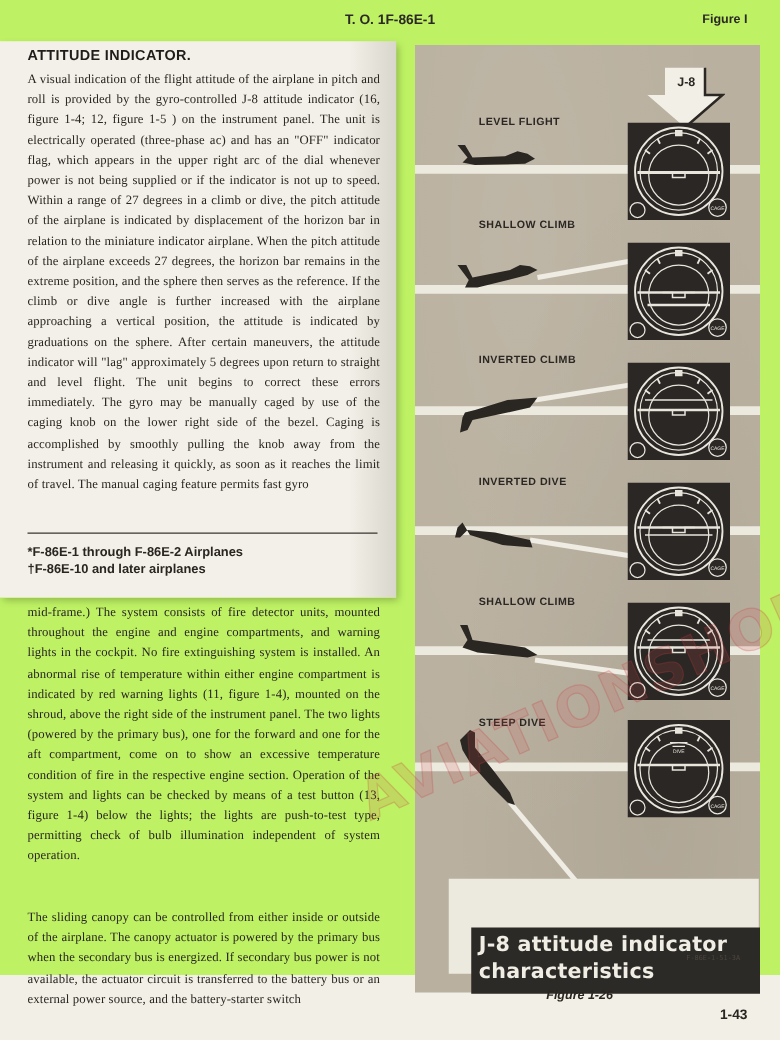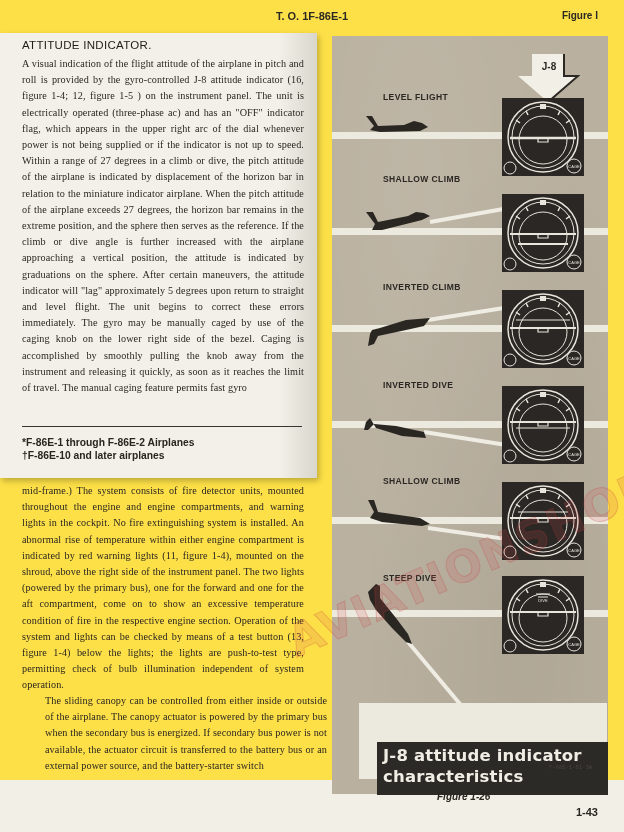--- a/index.html
+++ b/index.html
@@ -3,48 +3,48 @@
 <meta charset="utf-8">
 <style>
   * { box-sizing: border-box; margin: 0; padding: 0; }
   html, body { width: 624px; height: 832px; overflow: hidden; }
   body {
     background: #f1efe6;
     font-family: "DejaVu Serif", serif;
     color: #2a2622;
     position: relative;
   }
-  .page { position: absolute; left: 0; top: 0; width: 624px; height: 780px; background: #fde047; }
+  .page { position: absolute; left: 0; top: 0; width: 624px; height: 780px; background: #bef264; }
 
   
   .hdr-title { position: absolute; left: 0; width: 624px; top: 10px; text-align: center;
     font-family: "Liberation Sans", sans-serif; font-weight: bold; font-size: 11px; color: #2c2824; }
   .hdr-section { position: absolute; right: 26px; top: 10px;
     font-family: "Liberation Sans", sans-serif; font-weight: bold; font-size: 10px; color: #2c2824; }
 
   
   .overlay-sheet { position: absolute; left: 0; top: 33px; width: 317px; height: 445px;
     background: linear-gradient(to right, #f2f0e8 0%, #f2f0e8 88%, #d9d6cc 100%);
     box-shadow: 2px 3px 6px rgba(0,0,0,0.25); }
 
   .col { position: absolute; left: 22px; width: 282px; }
-  .h2 { font-family: "Liberation Sans", sans-serif; font-weight: normal; font-size: 11.5px;
+  .h2 { font-family: "Liberation Sans", sans-serif; font-weight: bold; font-size: 11.5px;
     letter-spacing: 0.3px; color: #1f1c19; }
   .body-text { font-size: 10.2px; line-height: 16.2px; text-align: justify;
     font-family: "Liberation Serif", serif; color: #2a2521; letter-spacing: 0.1px; }
 
   .sec1-title { top: 39px; }
   .sec1-body { top: 56px; }
   .rule { position: absolute; left: 22px; width: 280px; top: 426px; height: 1px; background: #3a3430; }
   .footnotes { position: absolute; left: 22px; top: 436px;
     font-family: "Liberation Sans", sans-serif; font-weight: bold; font-size: 10.3px; line-height: 13px; color: #2a2521; }
 
   .sec2-body { top: 483px; }
   .sec3-title { top: 711px; font-size: 12.5px; }
-  .sec3-body { top: 693px; margin-left: 23px; }
+  .sec3-body { top: 727px; }
 
   
   .figure { position: absolute; left: 332px; top: 36px; width: 276px; height: 758px;
     background: #b9b09f; }
   .figure .noise { position:absolute; inset:0;
     background: radial-gradient(ellipse at 30% 20%, rgba(255,255,255,0.07), transparent 60%),
                 radial-gradient(ellipse at 70% 80%, rgba(0,0,0,0.05), transparent 60%); }
   .horizon { position: absolute; left: 0; width: 276px; height: 7px; background: #ece9df; }
   .row-label { position: absolute; left: 51px; font-family: "Liberation Sans", sans-serif;
     font-weight: bold; font-size: 8.5px; letter-spacing: 0.4px; color: #2b2723; }

